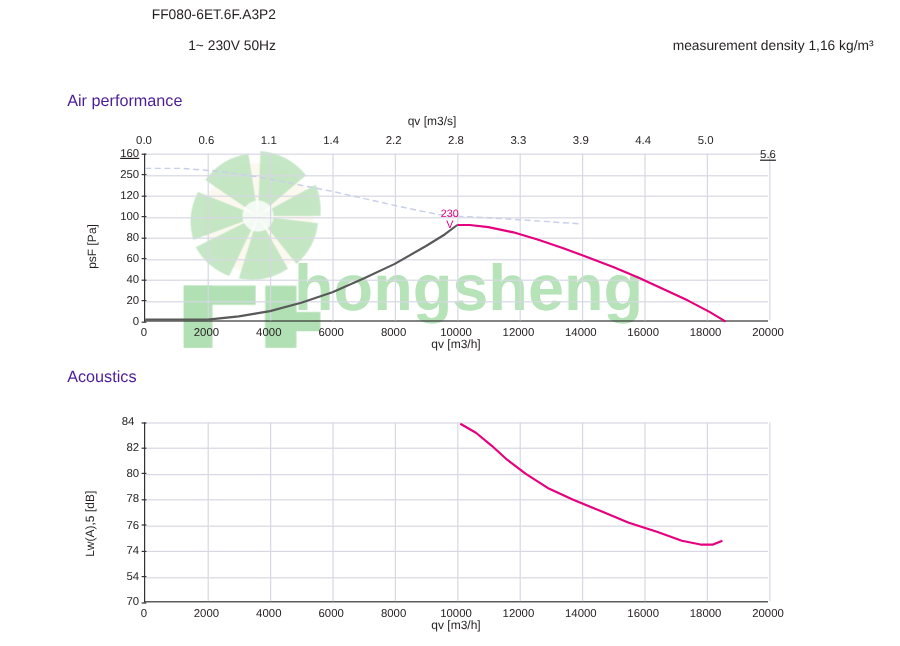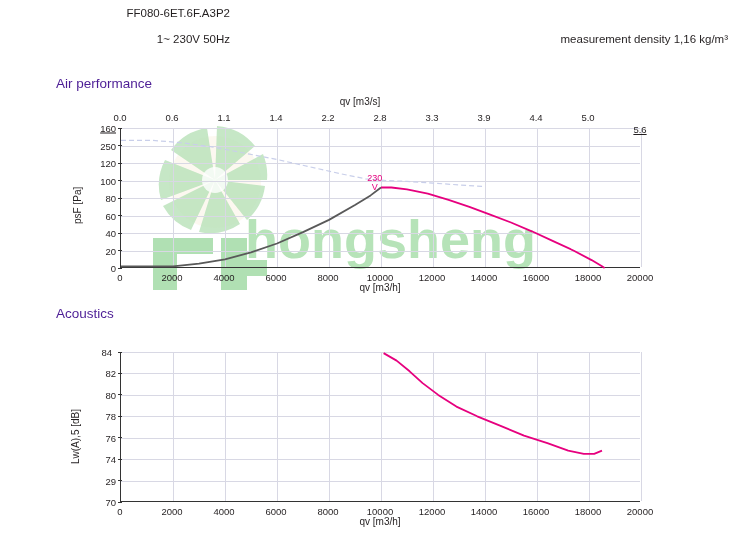--- a/index.html
+++ b/index.html
@@ -260,20 +260,20 @@
     <div class="tick-label" style="left: 164px; top: 176px;">4000</div>
     <div class="tick-label" style="left: 216px; top: 176px;">6000</div>
     <div class="tick-label" style="left: 268px; top: 176px;">8000</div>
     <div class="tick-label" style="left: 320px; top: 176px;">10000</div>
     <div class="tick-label" style="left: 372px; top: 176px;">12000</div>
     <div class="tick-label" style="left: 424px; top: 176px;">14000</div>
     <div class="tick-label" style="left: 476px; top: 176px;">16000</div>
     <div class="tick-label" style="left: 528px; top: 176px;">18000</div>
     <div class="tick-label" style="left: 580px; top: 176px;">20000</div>
     <div class="ytick-label" style="left: 26px; width: 30px; top: 172px;">70</div>
-    <div class="ytick-label" style="left: 26px; width: 30px; top: 150.571px;">29</div>
+    <div class="ytick-label" style="left: 26px; width: 30px; top: 150.571px;">54</div>
     <div class="ytick-label" style="left: 26px; width: 30px; top: 129.143px;">74</div>
     <div class="ytick-label" style="left: 26px; width: 30px; top: 107.714px;">76</div>
     <div class="ytick-label" style="left: 26px; width: 30px; top: 86.2857px;">78</div>
     <div class="ytick-label" style="left: 26px; width: 30px; top: 64.8571px;">80</div>
     <div class="ytick-label" style="left: 26px; width: 30px; top: 43.4286px;">82</div>
     <div class="ytick-label" style="left: 22px; width: 30px; top: 22px;">84</div>
   </div>
 
 </body></html>

